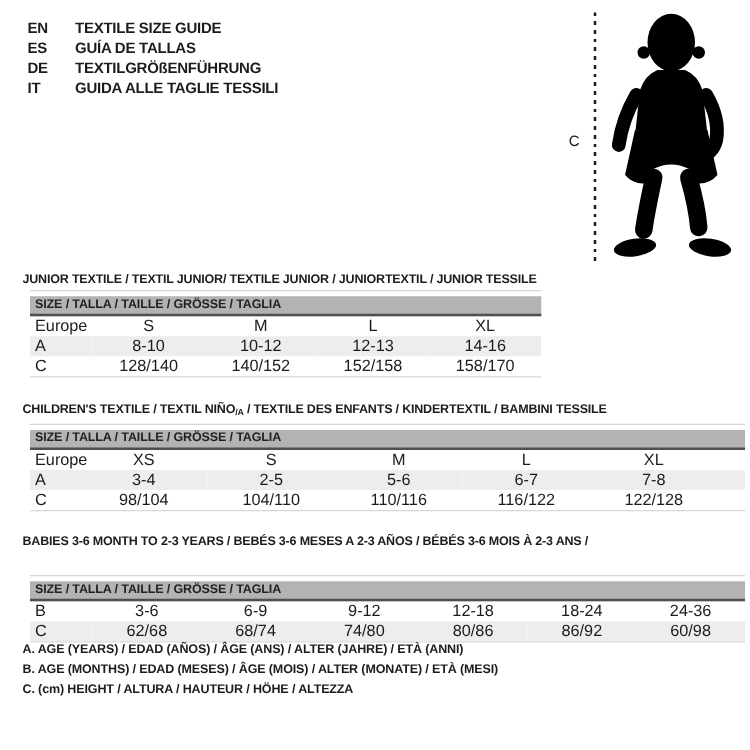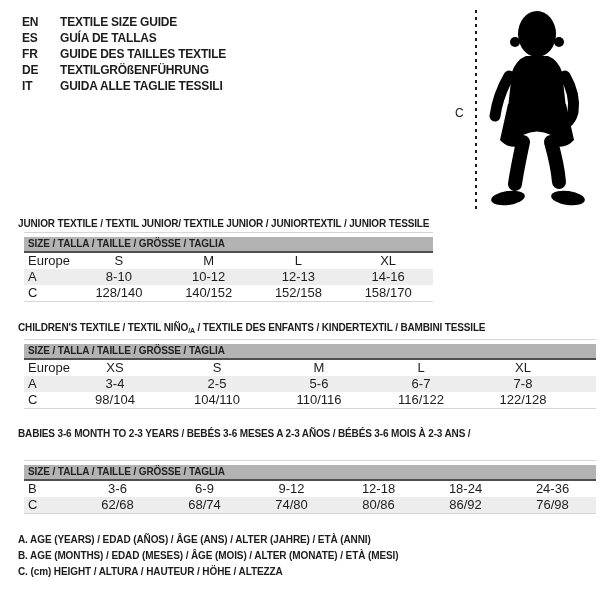--- a/index.html
+++ b/index.html
@@ -44,43 +44,39 @@
   td.lbl{text-align:left;padding-left:4px;}
   tr.shaded td{background:#ededed;}
   
   .t-junior{top:232px;width:409px;}
   .t-junior table{width:409px;}
   .t-children{top:339px;width:572px;}
   .t-children table{width:572px;}
   .t-babies{top:460px;width:572px;}
   .t-babies table{width:572px;}
   
-  .legend{position:absolute;left:18px;top:532px;}
+  .legend{position:absolute;left:18px;top:512px;}
   .legend-line{
     height:16px;line-height:16px;font-size:10px;font-weight:bold;
     letter-spacing:-0.1px;white-space:nowrap;
   }
 </style>
 </head>
 <body>
 
 <div class="page">
 
   <div class="langs">
     <div class="lang-row">
       <span class="lang-code">EN</span>
       <span class="lang-label">TEXTILE SIZE GUIDE</span>
     </div>
     <div class="lang-row">
       <span class="lang-code">ES</span>
       <span class="lang-label">GUÍA DE TALLAS</span>
-    </div>
-    <div class="lang-row">
-      <span class="lang-code">FR</span>
-      <span class="lang-label">GUIDE DES TAILLES TEXTILE</span>
     </div>
     <div class="lang-row">
       <span class="lang-code">DE</span>
       <span class="lang-label">TEXTILGRÖßENFÜHRUNG</span>
     </div>
     <div class="lang-row">
       <span class="lang-code">IT</span>
       <span class="lang-label">GUIDA ALLE TAGLIE TESSILI</span>
     </div>
   </div>
@@ -212,21 +208,21 @@
         <td>18-24</td>
         <td>24-36</td>
       </tr>
       <tr class="shaded">
         <td class="lbl">C</td>
         <td>62/68</td>
         <td>68/74</td>
         <td>74/80</td>
         <td>80/86</td>
         <td>86/92</td>
-        <td>76/98</td>
+        <td>60/98</td>
       </tr>
     </tbody>
       </table>
   </div>
 
   <div class="legend">
     <div class="legend-line">A. AGE (YEARS) / EDAD (AÑOS) / ÂGE (ANS) / ALTER (JAHRE) / ETÀ (ANNI)</div>
     <div class="legend-line">B. AGE (MONTHS) / EDAD (MESES) / ÂGE (MOIS) / ALTER (MONATE) / ETÀ (MESI)</div>
     <div class="legend-line">C. (cm) HEIGHT / ALTURA / HAUTEUR / HÖHE / ALTEZZA</div>
   </div>

